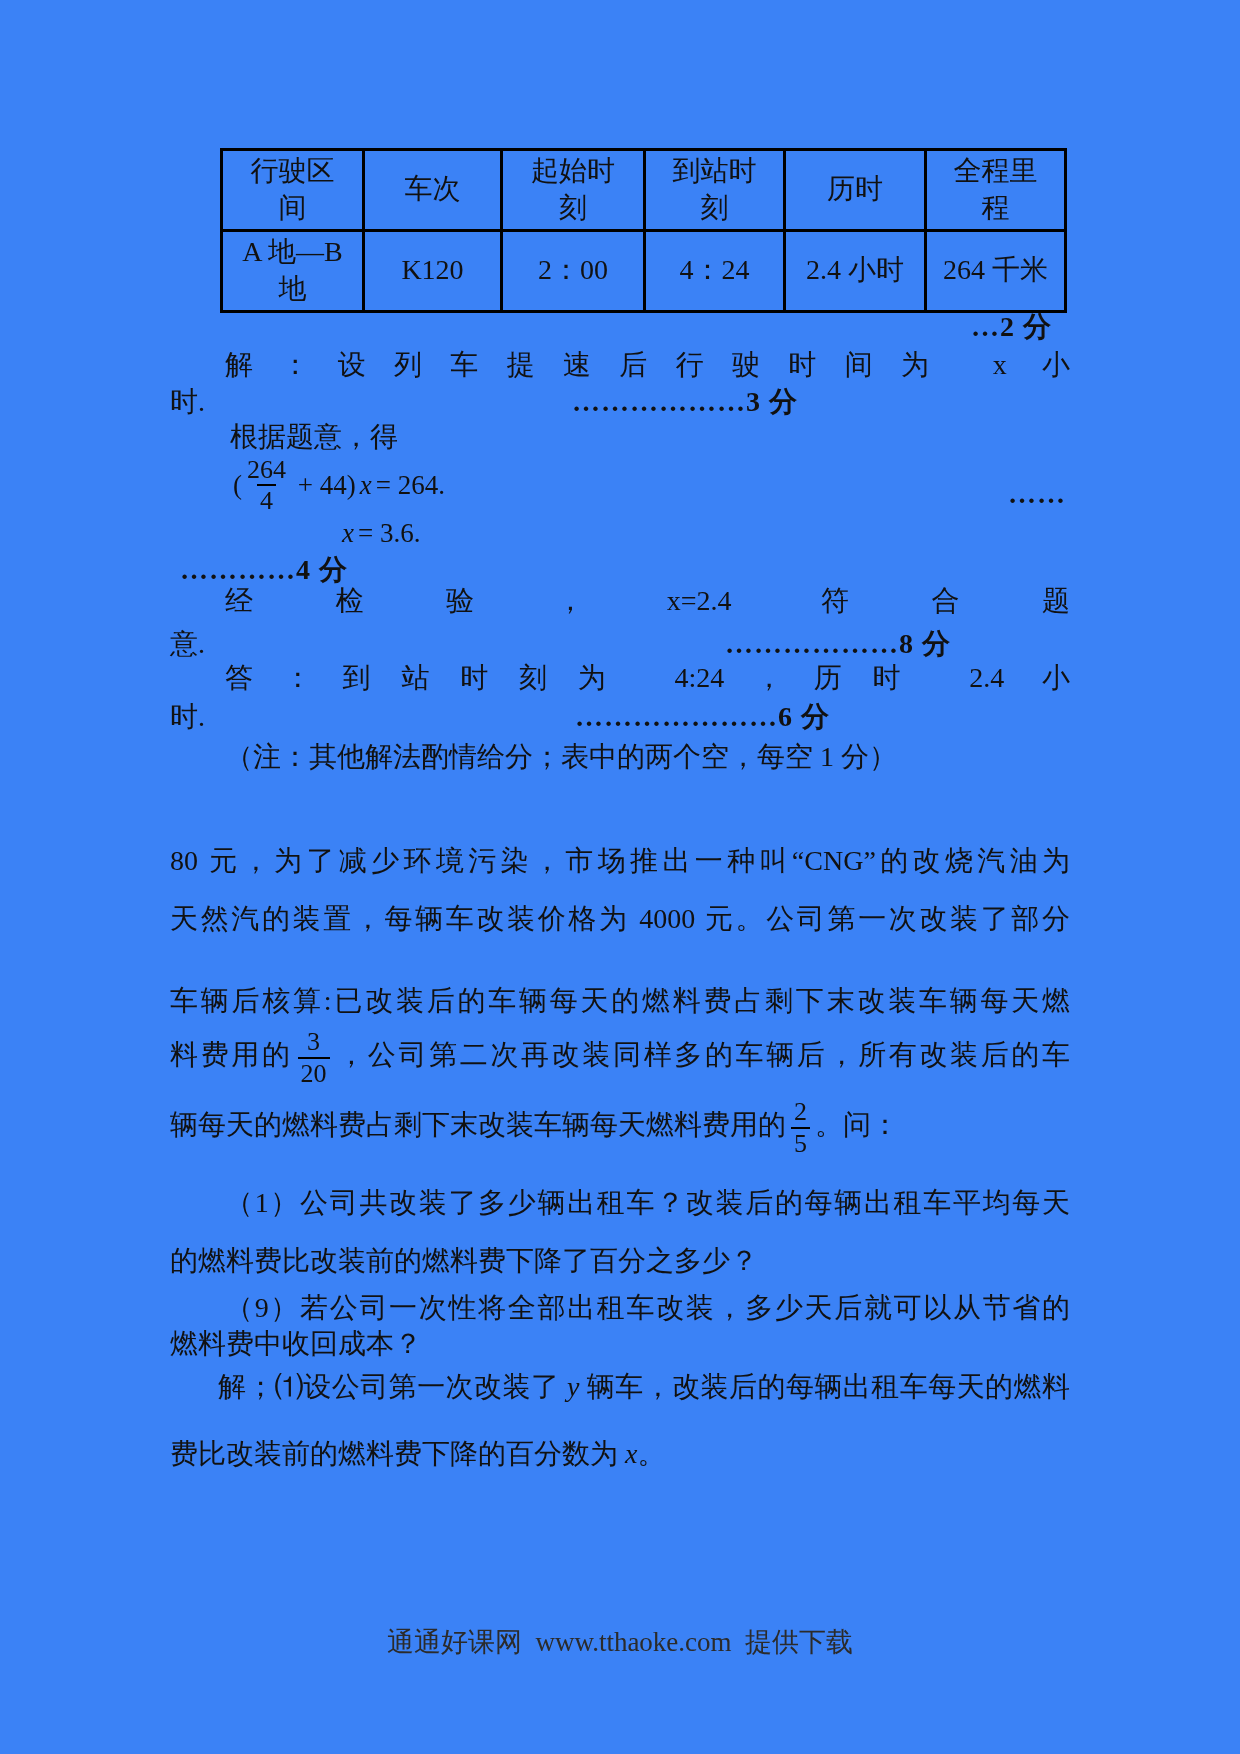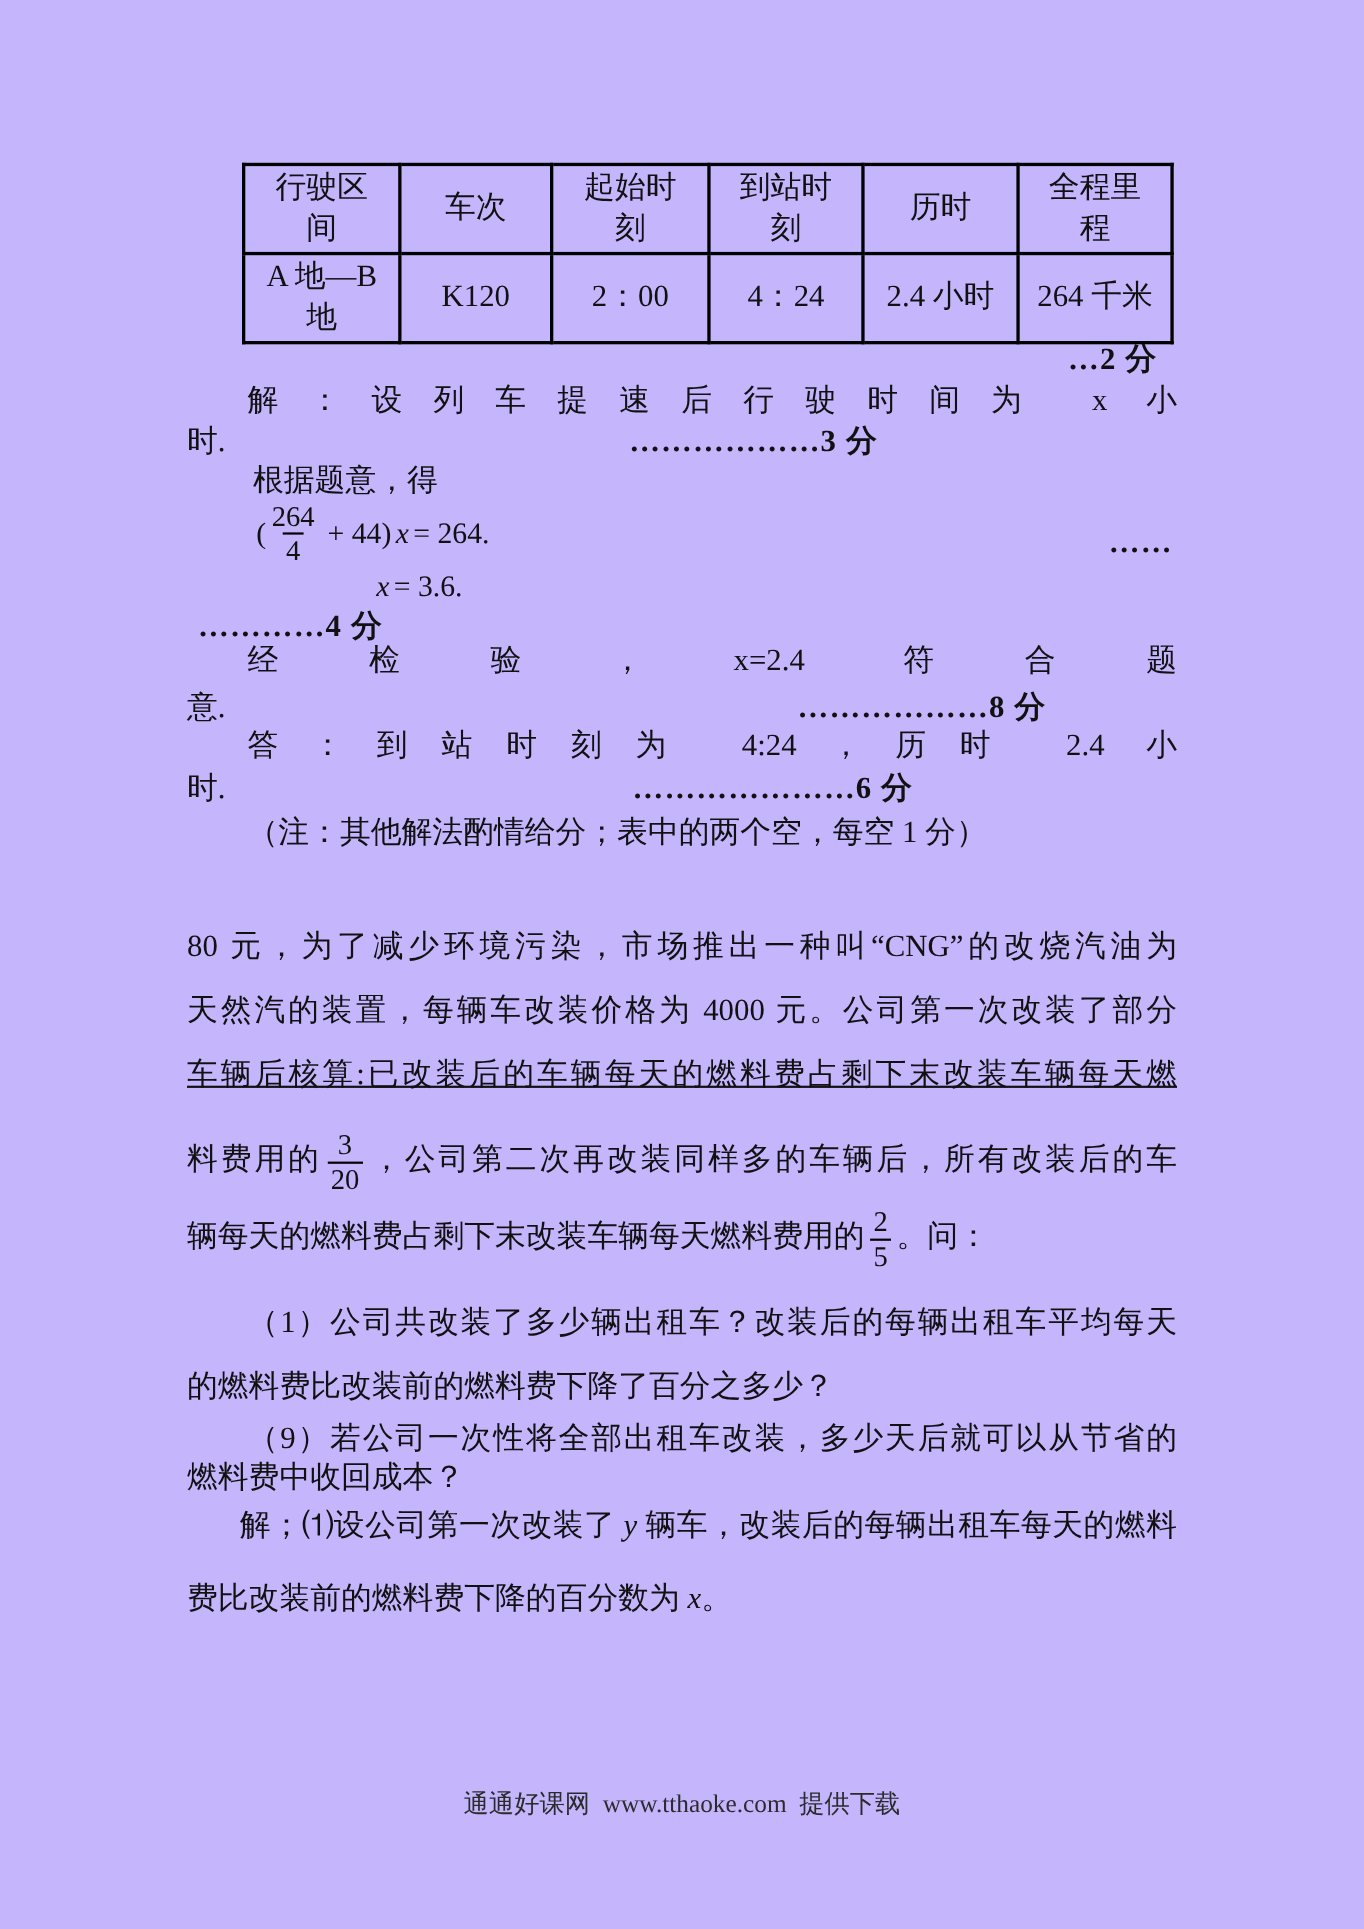--- a/index.html
+++ b/index.html
@@ -1,19 +1,19 @@
 <!DOCTYPE html>
 <html><head>
 <meta charset="utf-8">
 <style>
   html,body{margin:0;padding:0;background:#fff;}
   .page{
     position:relative;
     width:1240px;height:1754px;
-    background:#c4b5fd;
+    background:#3b82f6;
     color:#111;
     font-family:"Liberation Serif","DejaVu Serif",serif;
     font-size:28px;
     overflow:hidden;
   }
   
   .sched{
     position:absolute;left:220px;top:148px;
     border-collapse:collapse;
     table-layout:fixed;
@@ -45,21 +45,21 @@
     vertical-align:middle;line-height:1.12;margin:0 5px;
     font-size:26px;
   }
   .frac .den{border-top:2px solid #000;padding:0 3px;}
   .fracline{height:86px;line-height:86px;}
   .fracline .frac{line-height:1.12;}
   .ivar{font-style:italic;}
   
   .footer{
     position:absolute;left:0;right:0;top:1624px;
-    text-align:center;font-size:23px;color:#2b2b2b;
+    text-align:center;font-size:27px;color:#2b2b2b;
     white-space:pre;
   }
 </style>
 </head>
 <body>
 
 <div class="page">
 
   <table class="sched">
     <tbody>
@@ -119,21 +119,21 @@
   <div class="line dots" style="top:627px;left:725px;">………………8 分</div>
 
   <div class="line jl" style="top:661px;">答：到站时刻为 4:24，历时 2.4 小</div>
   <div class="line" style="top:700px;left:170px;">时.</div>
   <div class="line dots" style="top:700px;left:575px;">…………………6 分</div>
 
   <div class="line" style="top:740px;left:225px;">（注：其他解法酌情给分；表中的两个空，每空 1 分）</div>
 
   <div class="line pl" style="top:844px;">80 元，为了减少环境污染，市场推出一种叫“CNG”的改烧汽油为</div>
   <div class="line pl" style="top:902px;">天然汽的装置，每辆车改装价格为 4000 元。公司第一次改装了部分</div>
-  <div class="line pl" style="top:960px;text-decoration:underline;">车辆后核算:已改装后的车辆每天的燃料费占剩下末改装车辆每天燃</div>
+  <div class="line pl" style="top:984px;">车辆后核算:已改装后的车辆每天的燃料费占剩下末改装车辆每天燃</div>
 
   <div class="line pl fracline" style="top:1012px;">
     <span>料费用的</span><span class="frac">
         <span>3</span>
         <span class="den">20</span>
       </span><span>，公司第二次再改装同样多的车辆后，所有改装后的车</span>
   </div>
 
   <div class="line fracline" style="top:1082px;left:170px;">
     <span>辆每天的燃料费占剩下末改装车辆每天燃料费用的</span><span class="frac">

